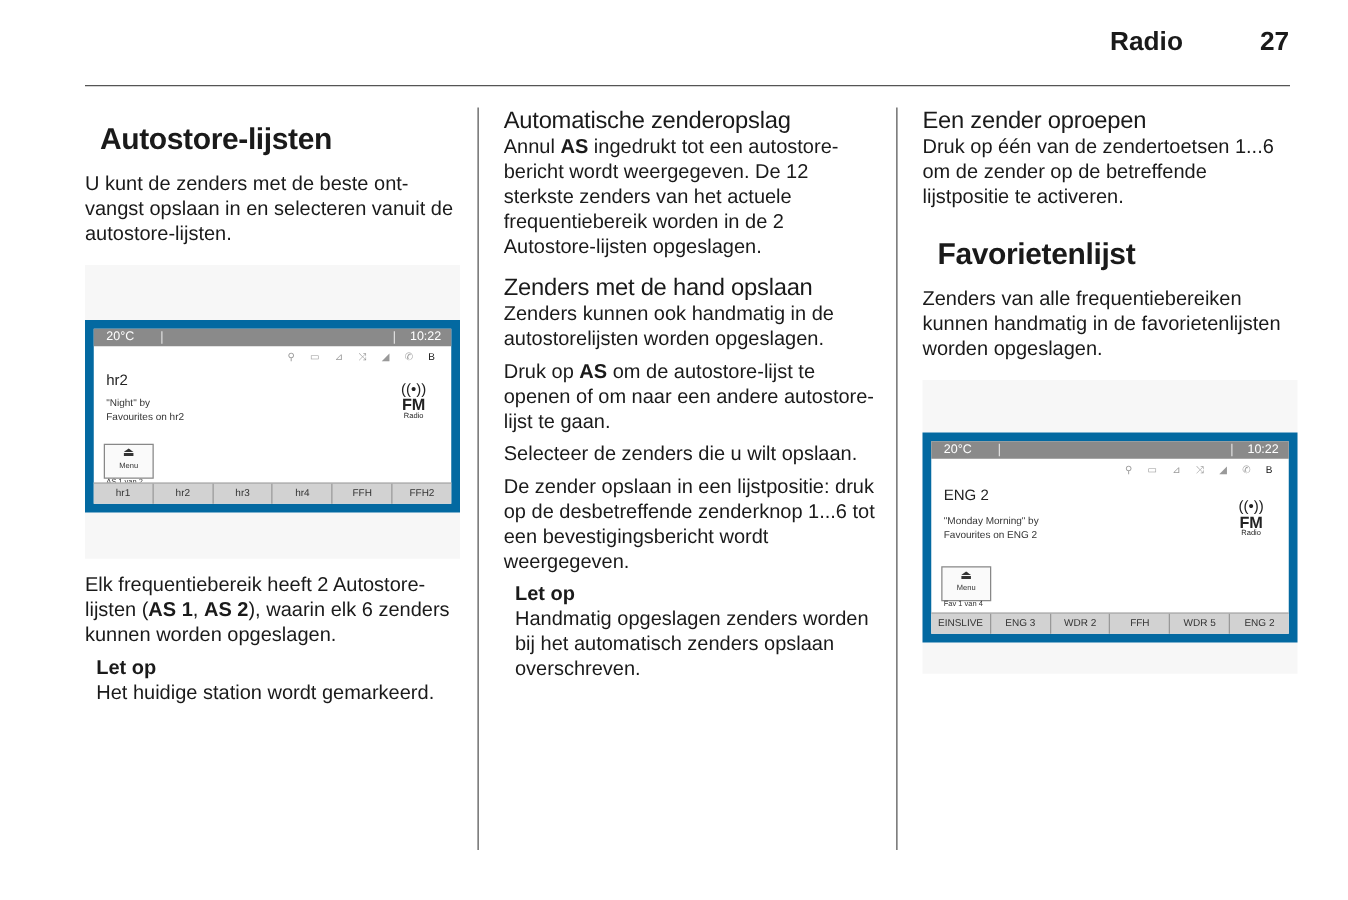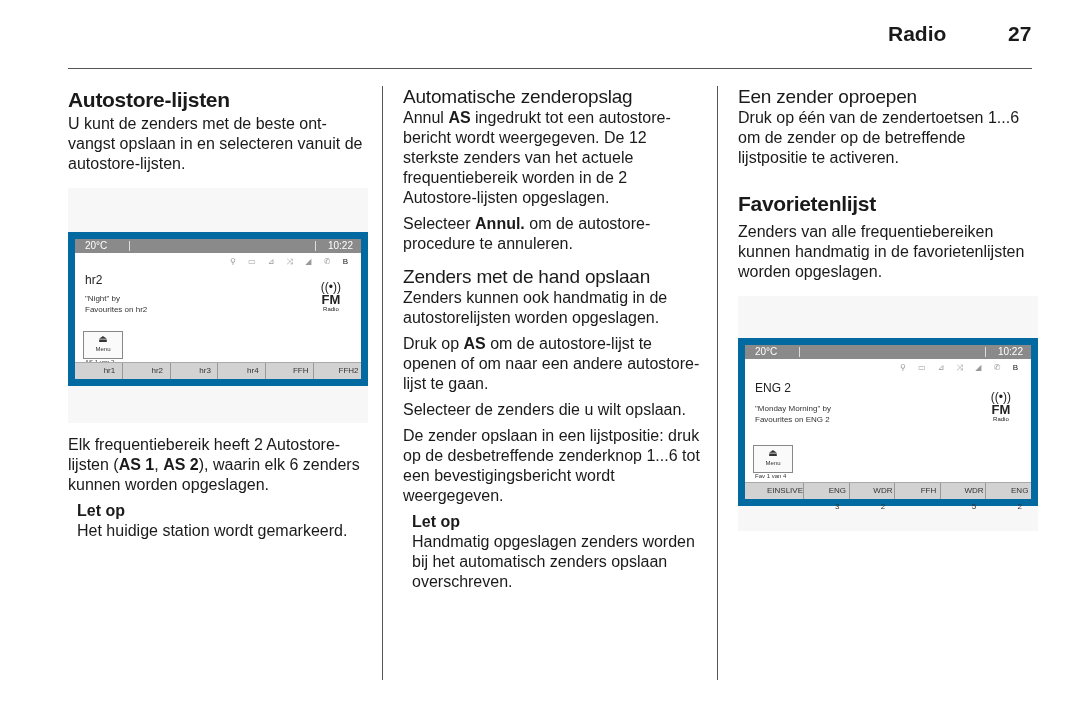--- a/index.html
+++ b/index.html
@@ -9,21 +9,21 @@
   .header-title { position:absolute; top:22px; left:888px; font-size:21px; font-weight:bold; }
   .header-page { position:absolute; top:22px; left:1008px; font-size:21px; font-weight:bold; }
   .header-rule { position:absolute; top:68px; left:68px; width:964px; height:1px; background:#555; }
 
   .col { position:absolute; top:86px; }
   .col1 { left:68px; width:300px; }
   .col2 { left:403px; width:300px; }
   .col3 { left:738px; width:300px; }
   .vrule { position:absolute; top:86px; width:1px; height:594px; background:#555; }
 
-  h1.sec { font-size:21px; font-weight:bold; margin:0; line-height:28px; letter-spacing:-0.3px; }
+  h1.sec { font-size:24px; font-weight:bold; margin:12px; line-height:28px; letter-spacing:-0.3px; }
   h2.sub { font-size:19px; font-weight:normal; margin:0; line-height:22px; letter-spacing:-0.2px; }
   p { margin:0; font-size:16px; line-height:20px; }
   p + p { margin-top:6px; }
   .note { margin-left:9px; margin-top:6px; }
   .note-title { font-size:16px; font-weight:bold; line-height:20px; }
   b { font-weight:bold; }
 
   .shot-frame { background:#f7f7f7; position:relative; }
   .screen { position:absolute; left:0; right:0; border:7px solid #0369a1; background:#fff; }
   .topbar { height:14px; background:#8a8a8a; color:#fff; font-size:10px; line-height:14px; position:relative; }
@@ -36,21 +36,21 @@
   .station { position:absolute; left:10px; font-size:12px; color:#222; }
   .song { position:absolute; left:10px; font-size:8px; line-height:11px; color:#333; }
   .fm { position:absolute; right:20px; text-align:center; color:#222; }
   .fm .wave { font-size:12px; line-height:12px; }
   .fm .big { font-size:13px; font-weight:bold; line-height:13px; }
   .fm .small { font-size:6px; line-height:7px; }
   .menu-btn { position:absolute; left:8px; width:38px; height:26px; border:1px solid #888; background:#fafafa; text-align:center; font-size:6px; color:#333; }
   .menu-btn .mi { font-size:10px; line-height:14px; display:block; }
   .list-label { position:absolute; left:10px; font-size:6px; color:#333; }
   .presets { position:absolute; left:0; right:0; bottom:0; height:16px; background:#d2d2d2; display:flex; border-top:1px solid #aaa; }
-  .preset { flex:1; font-size:8px; line-height:16px; text-align:center; color:#333; border-left:1px solid #999; position:relative;padding-left:22px; }
+  .preset { flex:1; font-size:8px; line-height:16px; text-align:center; color:#333; border-left:1px solid #999; position:relative; }
   .preset:first-child { border-left:none; }
 </style>
 </head>
 <body>
 
 <div>
   <div class="header-title">Radio</div>
   <div class="header-page">27</div>
   <div class="header-rule"></div>
 </div>
@@ -103,21 +103,20 @@
   <p style="margin-top:12px"><span>Elk frequentiebereik heeft 2 Autostore-lijsten (</span><b>AS 1</b><span>, </span><b>AS 2</b><span>), waarin elk 6 zenders kunnen worden opgeslagen.</span></p>
   <div class="note">
     <div class="note-title">Let op</div>
     <p>Het huidige station wordt gemar­keerd.</p>
   </div>
 </div>
 
 <div class="col col2">
   <h2 class="sub">Automatische zenderopslag</h2>
   <p><span>Annul </span><b>AS</b><span> ingedrukt tot een autostore-bericht wordt weergegeven. De 12 sterkste zenders van het actuele frequentiebereik worden in de 2 Autostore-lijsten opgeslagen.</span></p>
-  <p><span>Selecteer </span><b>Annul.</b><span> om de autostore-procedure te annuleren.</span></p>
   <h2 class="sub" style="margin-top:12px">Zenders met de hand opslaan</h2>
   <p>Zenders kunnen ook handmatig in de autostorelijsten worden opgeslagen.</p>
   <p><span>Druk op </span><b>AS</b><span> om de autostore-lijst te openen of om naar een andere auto­store-lijst te gaan.</span></p>
   <p>Selecteer de zenders die u wilt op­slaan.</p>
   <p>De zender opslaan in een lijstpositie: druk op de desbetreffende zender­knop 1...6 tot een bevestigingsbericht wordt weergegeven.</p>
   <div class="note">
     <div class="note-title">Let op</div>
     <p>Handmatig opgeslagen zenders worden bij het automatisch zenders opslaan overschreven.</p>
   </div>
 </div>

